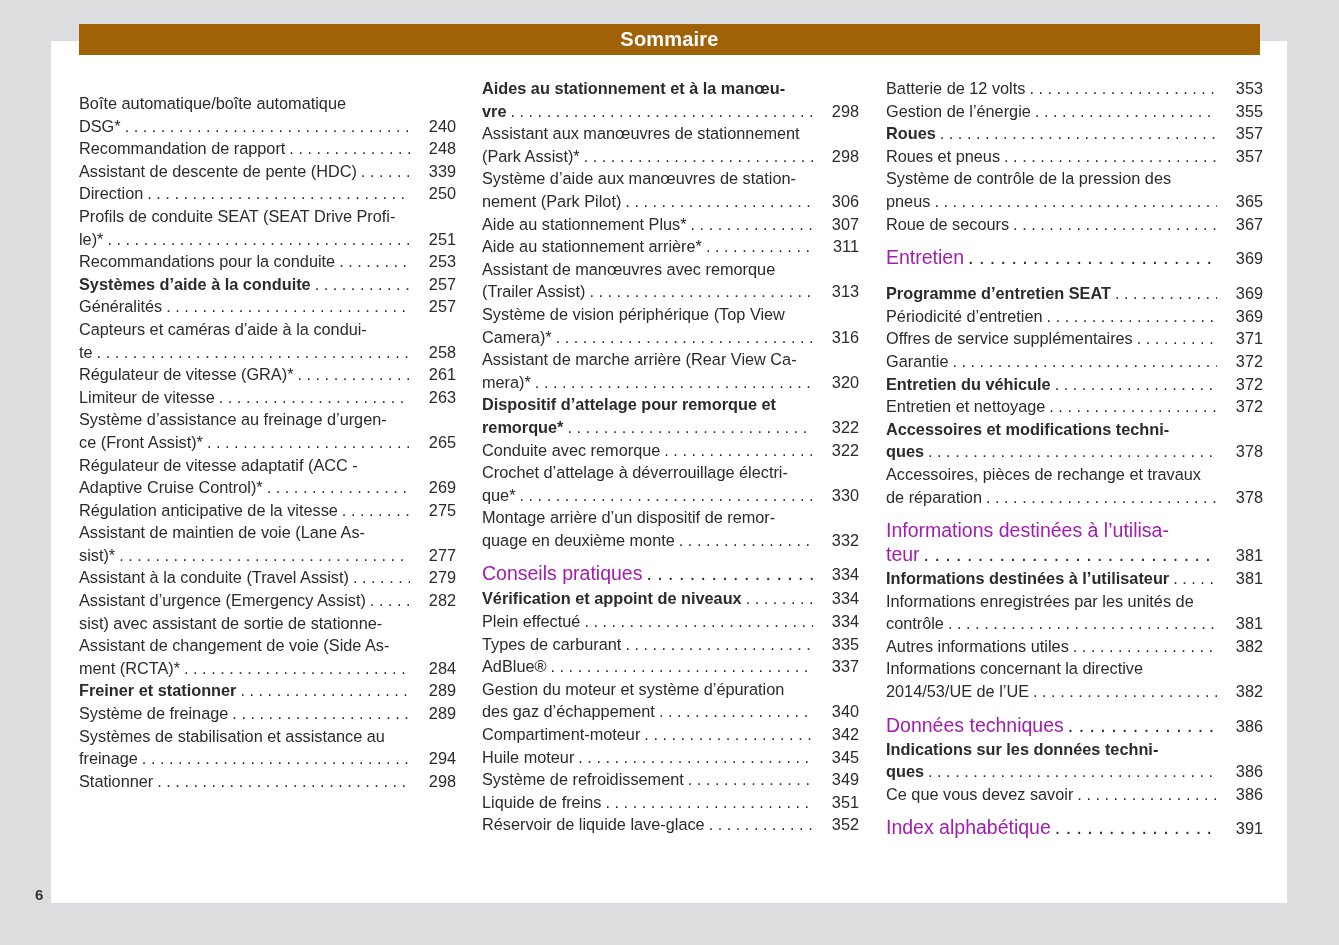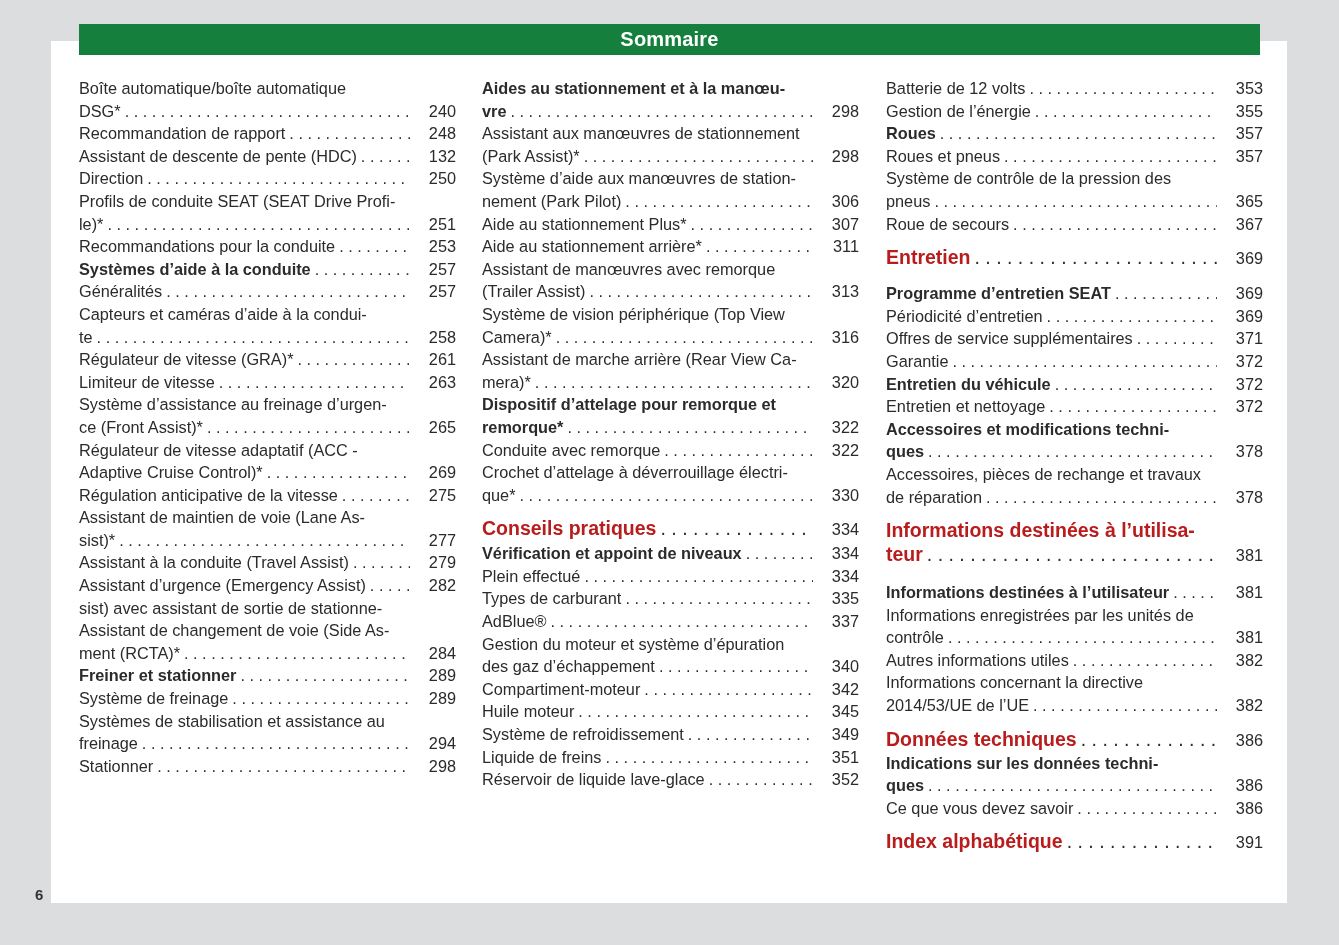--- a/index.html
+++ b/index.html
@@ -4,49 +4,49 @@
 <style>
   html, body { margin:0; padding:0; }
   body {
     width:1339px; height:945px; background:#dcdddf; position:relative; overflow:hidden;
     font-family:"Liberation Sans", sans-serif; color:#2b2b2b;
   }
   .page {
     position:absolute; left:51px; top:41px; width:1236px; height:862px; background:#ffffff;
   }
   .header-bar {
-    position:absolute; left:79px; top:24px; width:1181px; height:31px; background:#15803d;
+    position:absolute; left:79px; top:24px; width:1181px; height:31px; background:#a16207;
     display:flex; align-items:center; justify-content:center;
   }
   .header-title {
     color:#ffffff; font-size:20px; font-weight:bold; letter-spacing:0.2px;
   }
   .col {
     position:absolute; top:77px; width:377px;
     font-size:16.3px; line-height:22.6px;
   }
-  .col1 { left:79px; }
+  .col1 { left:79px;margin-top:15px; }
   .col2 { left:482px; }
   .col3 { left:886px; }
   .entry { position:relative; margin:0; }
   .entry .row { display:flex; align-items:baseline; }
   .entry .lead { white-space:pre-wrap; display:block; }
   .entry .last { flex:0 1 auto; white-space:nowrap; }
   .entry .dots {
     flex:1 1 auto; overflow:hidden; white-space:nowrap; margin:0 14px 0 4px;
     letter-spacing:2.6px; color:#2b2b2b;
   }
   .entry .dots::before {
     content:". . . . . . . . . . . . . . . . . . . . . . . . . . . . . . . . . . . . . . . . . . . . . . . . . . . . . . . . . . . . . . . . . . . .";
     letter-spacing:0;
   }
   .entry .pg { flex:0 0 auto; width:32px; text-align:right; }
   .entry.bold .lead, .entry.bold .last { font-weight:bold; }
   .entry.chapter { margin-top:10px; font-size:19.5px; line-height:24px; }
-  .entry.chapter .lead, .entry.chapter .last { color:#b91c1c; font-weight:bold; }
+  .entry.chapter .lead, .entry.chapter .last { color:#a21caf; font-weight:normal; }
   .entry.chapter .pg { font-size:16.3px; }
   .page-number {
     position:absolute; left:35px; top:886px; font-size:15px; font-weight:bold; color:#333;
   }
 </style>
 </head>
 <body>
 
 <div class="page"></div>
 
@@ -67,21 +67,21 @@
       <div class="row">
         <span class="last">Recommandation de rapport</span>
         <span class="dots"></span>
         <span class="pg">248</span>
       </div>
     </div>
     <div class="entry ">
       <div class="row">
         <span class="last">Assistant de descente de pente (HDC)</span>
         <span class="dots"></span>
-        <span class="pg">132</span>
+        <span class="pg">339</span>
       </div>
     </div>
     <div class="entry ">
       <div class="row">
         <span class="last">Direction</span>
         <span class="dots"></span>
         <span class="pg">250</span>
       </div>
     </div>
     <div class="entry ">
@@ -298,20 +298,28 @@
       </div>
     </div>
     <div class="entry ">
       <span class="lead">Crochet d’attelage à déverrouillage électri-</span>
       <div class="row">
         <span class="last">que*</span>
         <span class="dots"></span>
         <span class="pg">330</span>
       </div>
     </div>
+    <div class="entry ">
+      <span class="lead">Montage arrière d’un dispositif de remor-</span>
+      <div class="row">
+        <span class="last">quage en deuxième monte</span>
+        <span class="dots"></span>
+        <span class="pg">332</span>
+      </div>
+    </div>
     <div class="entry chapter">
       <div class="row">
         <span class="last">Conseils pratiques</span>
         <span class="dots"></span>
         <span class="pg">334</span>
       </div>
     </div>
     <div class="entry bold" style="margin-top: 1px;">
       <div class="row">
         <span class="last">Vérification et appoint de niveaux</span>
@@ -494,21 +502,21 @@
       </div>
     </div>
     <div class="entry chapter">
       <span class="lead">Informations destinées à l’utilisa-</span>
       <div class="row">
         <span class="last">teur</span>
         <span class="dots"></span>
         <span class="pg">381</span>
       </div>
     </div>
-    <div class="entry bold" style="margin-top: 14px;">
+    <div class="entry bold" style="margin-top: 0px;">
       <div class="row">
         <span class="last">Informations destinées à l’utilisateur</span>
         <span class="dots"></span>
         <span class="pg">381</span>
       </div>
     </div>
     <div class="entry ">
       <span class="lead">Informations enregistrées par les unités de</span>
       <div class="row">
         <span class="last">contrôle</span>

